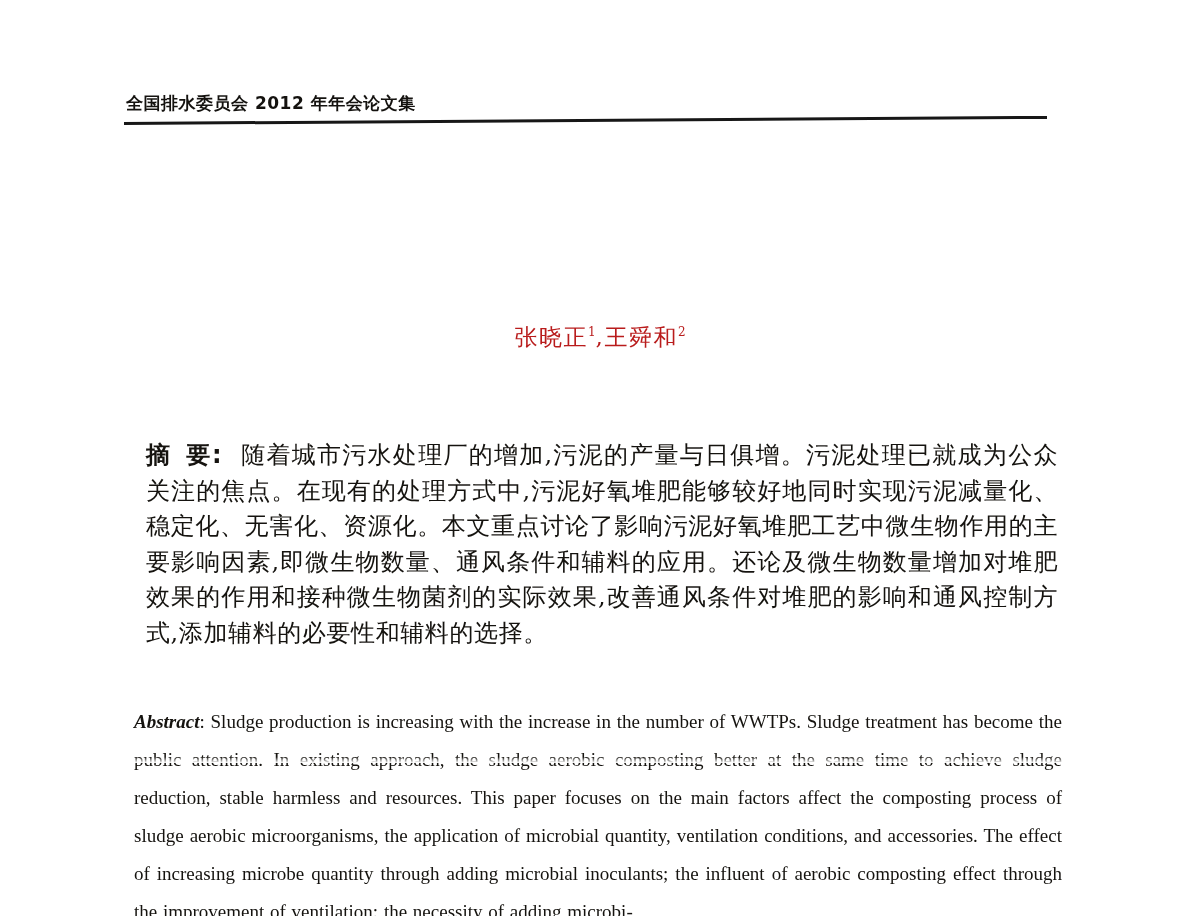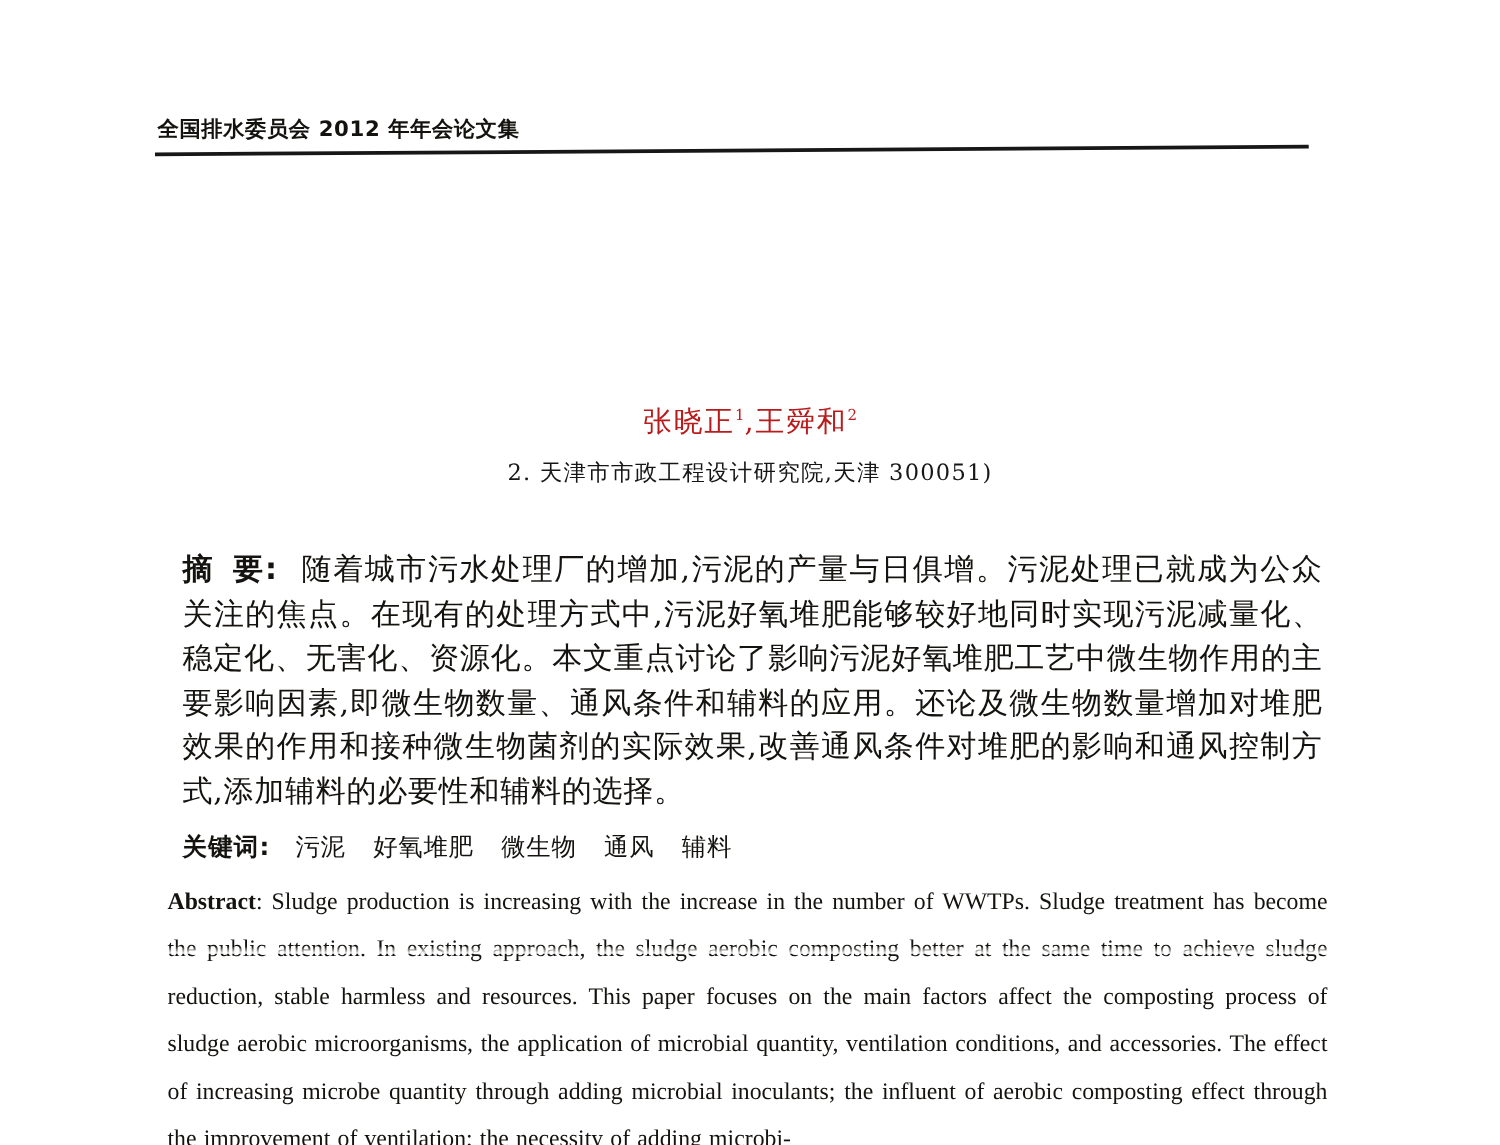--- a/index.html
+++ b/index.html
@@ -144,20 +144,21 @@
     font-family: "Liberation Serif", "DejaVu Serif", serif;
     font-size: 19px;
     line-height: 38px;
     text-align: justify;
     text-align-last: left;
     color: #15130f;
     word-spacing: 1px;
   }
   .abs-en .lead {
     font-weight: 700;
+    font-style: italic;
   }
 
   
   .cut-fade {
     position: absolute;
     left: 0;
     right: 0;
     bottom: 0;
     height: 6px;
     background: linear-gradient(to bottom, rgba(255,255,255,0) 0%, #ffffff 100%);
@@ -170,29 +171,25 @@
 
   <div class="running-header">全国排水委员会 2012 年年会论文集</div>
 
   <div class="header-rule"></div>
 
 
   <div class="authors">
     <span>张晓正</span><sup>1</sup><span>,</span><span>王舜和</span><sup>2</sup>
   </div>
 
-  <div class="affil affil-2">2. 天津市市政工程设计研究院,天津 300051)</div>
 
   <div class="body-block abs-cn">
     <span class="lead"><span>摘</span><span class="gap"></span><span>要:</span></span><span class="body-indent"></span><span>随着城市污水处理厂的增加,污泥的产量与日俱增。污泥处理已就成为公众关注的焦点。在现有的处理方式中,污泥好氧堆肥能够较好地同时实现污泥减量化、稳定化、无害化、资源化。本文重点讨论了影响污泥好氧堆肥工艺中微生物作用的主要影响因素,即微生物数量、通风条件和辅料的应用。还论及微生物数量增加对堆肥效果的作用和接种微生物菌剂的实际效果,改善通风条件对堆肥的影响和通风控制方式,添加辅料的必要性和辅料的选择。</span>
   </div>
 
-  <div class="body-block kw-cn">
-    <span class="lead">关键词:</span><span class="kw first">污泥</span><span class="kw">好氧堆肥</span><span class="kw">微生物</span><span class="kw">通风</span><span class="kw">辅料</span>
-  </div>
 
   <div class="body-block abs-en">
     <span class="lead">Abstract</span><span>:</span>
     <span>Sludge production is increasing with the increase in the number of WWTPs. Sludge treatment has become the public attention. In existing approach, the sludge aerobic composting better at the same time to achieve sludge reduction, stable harmless and resources. This paper focuses on the main factors affect the composting process of sludge aerobic microorganisms, the application of microbial quantity, ventilation conditions, and accessories. The effect of increasing microbe quantity through adding microbial inoculants; the influent of aerobic composting effect through the improvement of ventilation; the necessity of adding microbi-</span>
   </div>
 
   <div class="cut-fade"></div>
 </div>
 
 </body></html>

